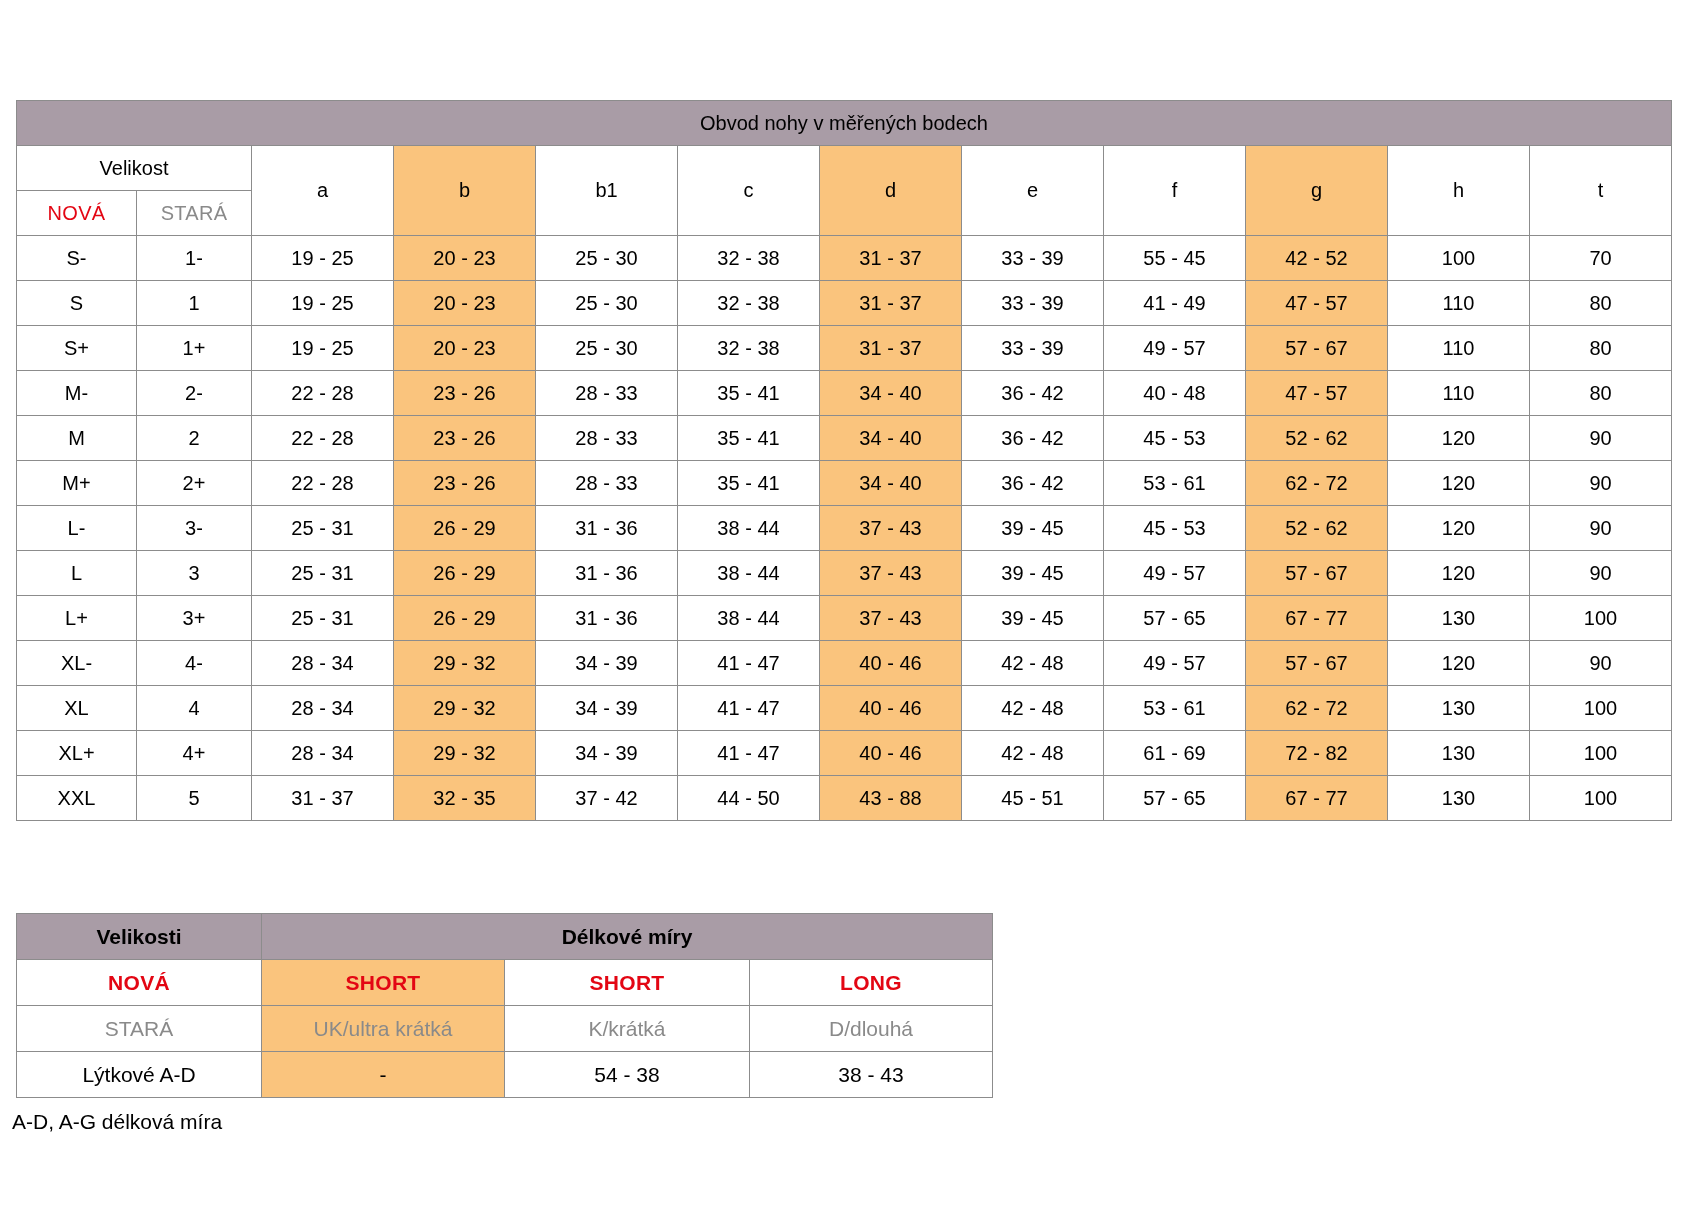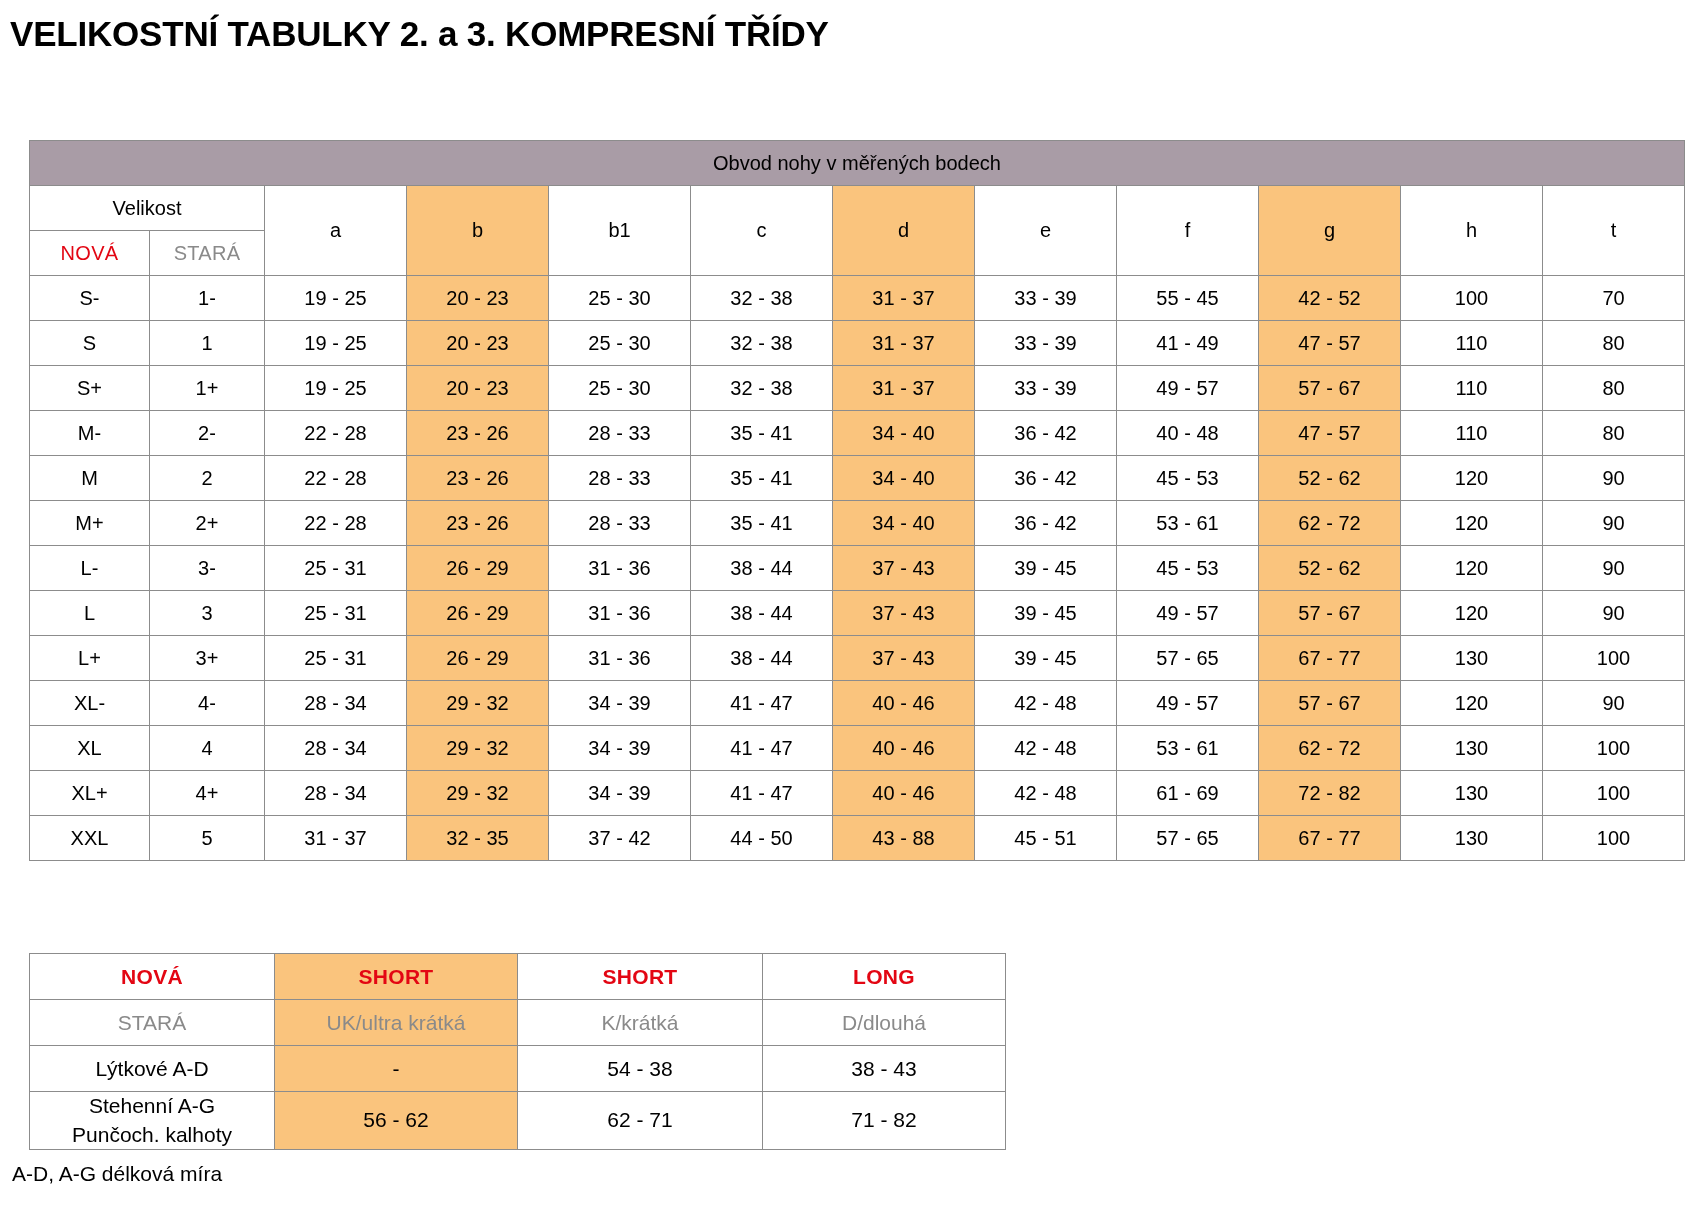--- a/index.html
+++ b/index.html
@@ -22,21 +22,21 @@
     margin: 0;
     padding: 0 0 0 10px;
     font-size: 35px;
     font-weight: bold;
     letter-spacing: -0.2px;
     line-height: 1.15;
   }
 
   
   .table-wrap {
-    padding-left: 29px;
+    padding-left: 16px;
     padding-right: 12px;
   }
   table.grid {
     border-collapse: collapse;
     table-layout: fixed;
   }
   table.grid td, table.grid th {
     border: 1px solid #8c8c8c;
     font-weight: normal;
     font-size: 20px;
@@ -140,21 +140,20 @@
   .footnote {
     padding: 12px 0 0 12px;
     font-size: 21px;
   }
 </style>
 </head>
 <body>
 
 <div class="page">
 
-  <h1 class="title">VELIKOSTNÍ TABULKY 2. a 3. KOMPRESNÍ TŘÍDY</h1>
 
   <div class="spacer-1"></div>
 
   <div class="table-wrap">
     <table class="grid">
       <colgroup>
         <col class="c-new">
           <col class="c-old">
           <col class="c-a">
           <col class="c-b">
@@ -380,45 +379,40 @@
   <div class="table-wrap">
     <table class="grid2">
       <colgroup>
         <col class="d-1">
           <col class="d-2">
           <col class="d-3">
           <col class="d-4">
       </colgroup>
       <tbody>
         <tr>
+          <td class="band2">Velikosti</td>
+          <td class="band2" colspan="3">Délkové míry</td>
+        </tr>
+        <tr>
           <td class="red-bold">NOVÁ</td>
           <td class="red-bold hl">SHORT</td>
           <td class="red-bold">SHORT</td>
           <td class="red-bold">LONG</td>
         </tr>
         <tr>
           <td class="grey-txt">STARÁ</td>
           <td class="grey-txt hl">UK/ultra krátká</td>
           <td class="grey-txt">K/krátká</td>
           <td class="grey-txt">D/dlouhá</td>
         </tr>
         <tr>
           <td><span>Lýtkové </span><span class="bold-in">A-D</span></td>
           <td class="hl">-</td>
           <td>54 - 38</td>
           <td>38 - 43</td>
         </tr>
-        <tr>
-          <td class="two-line">
-            <span class="ln"><span>Stehenní </span><span class="bold-in">A-G</span></span>
-            <span class="ln">Punčoch. kalhoty</span>
-          </td>
-          <td class="hl two-line">56 - 62</td>
-          <td class="two-line">62 - 71</td>
-          <td class="two-line">71 - 82</td>
-        </tr>
       </tbody>
     </table>
   </div>
 
   <div class="footnote">A-D, A-G délková míra</div>
 
 </div>
 
 </body></html>

